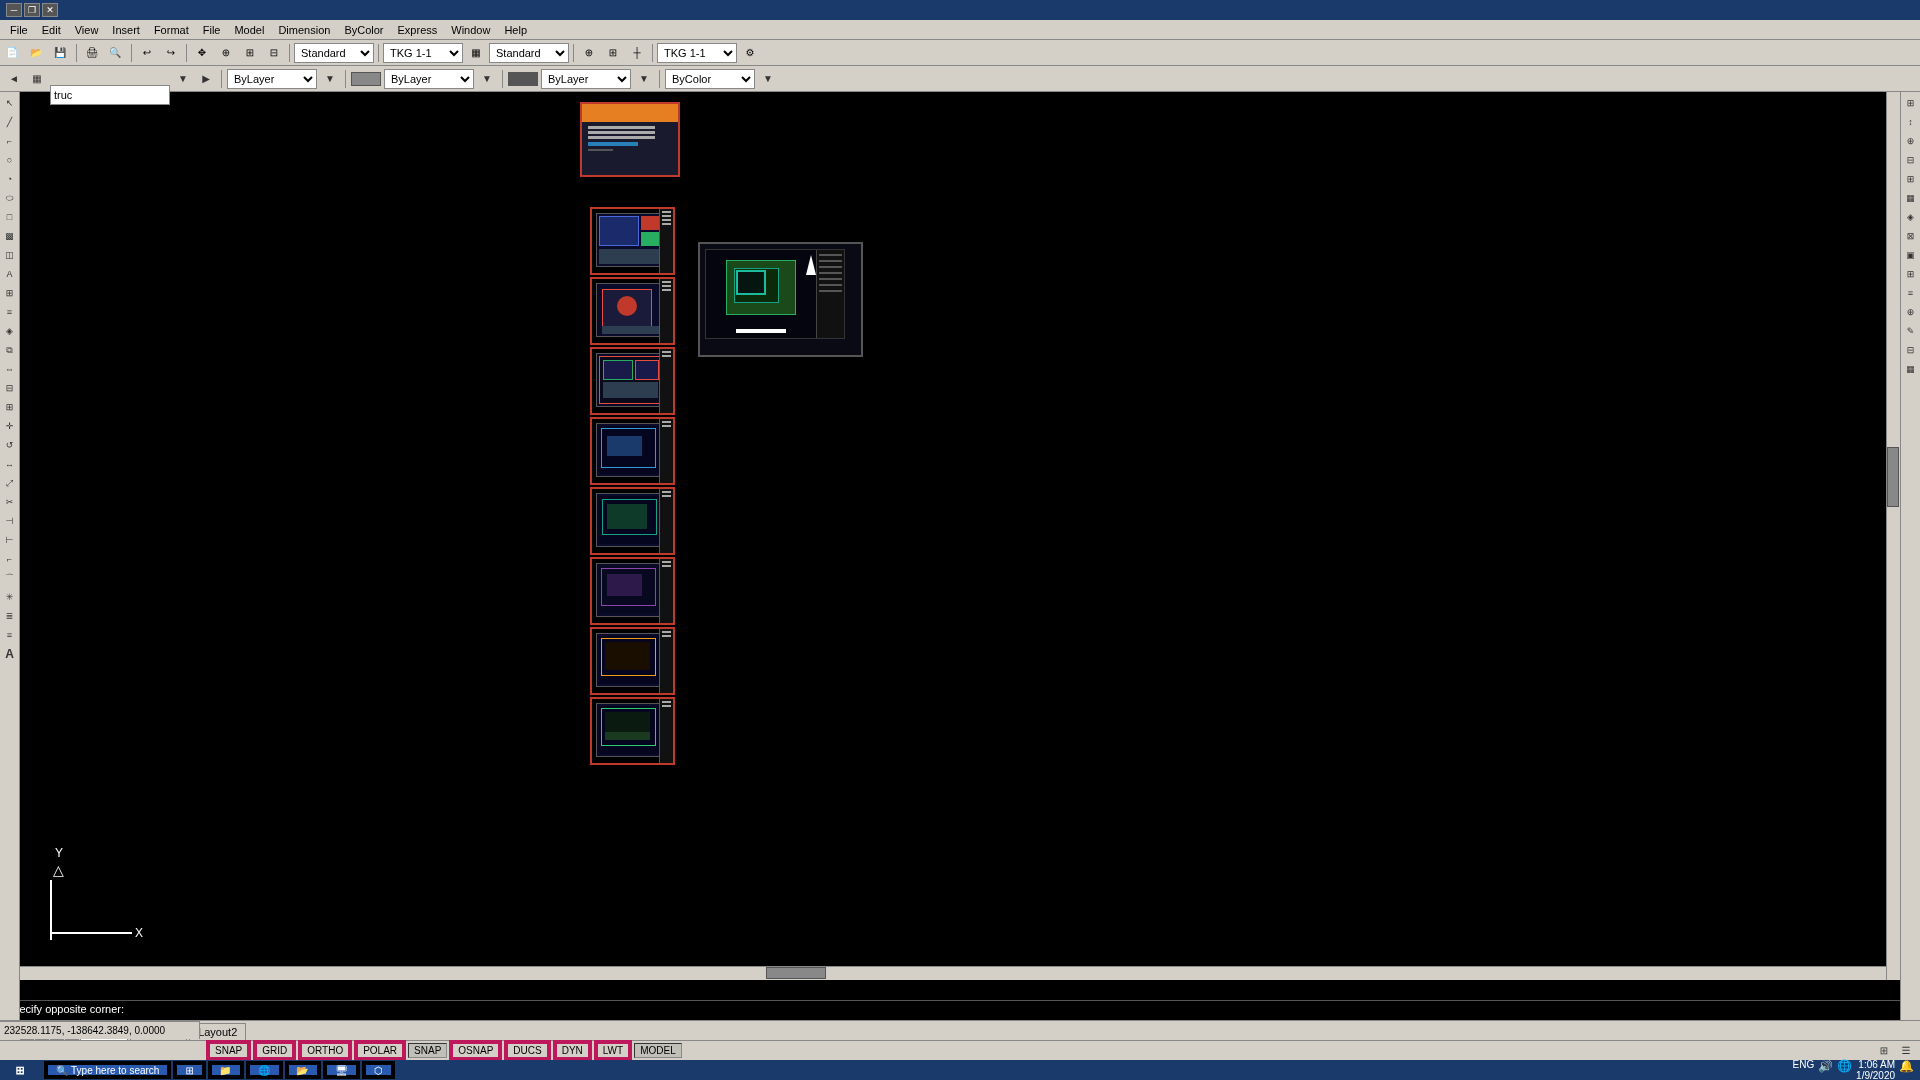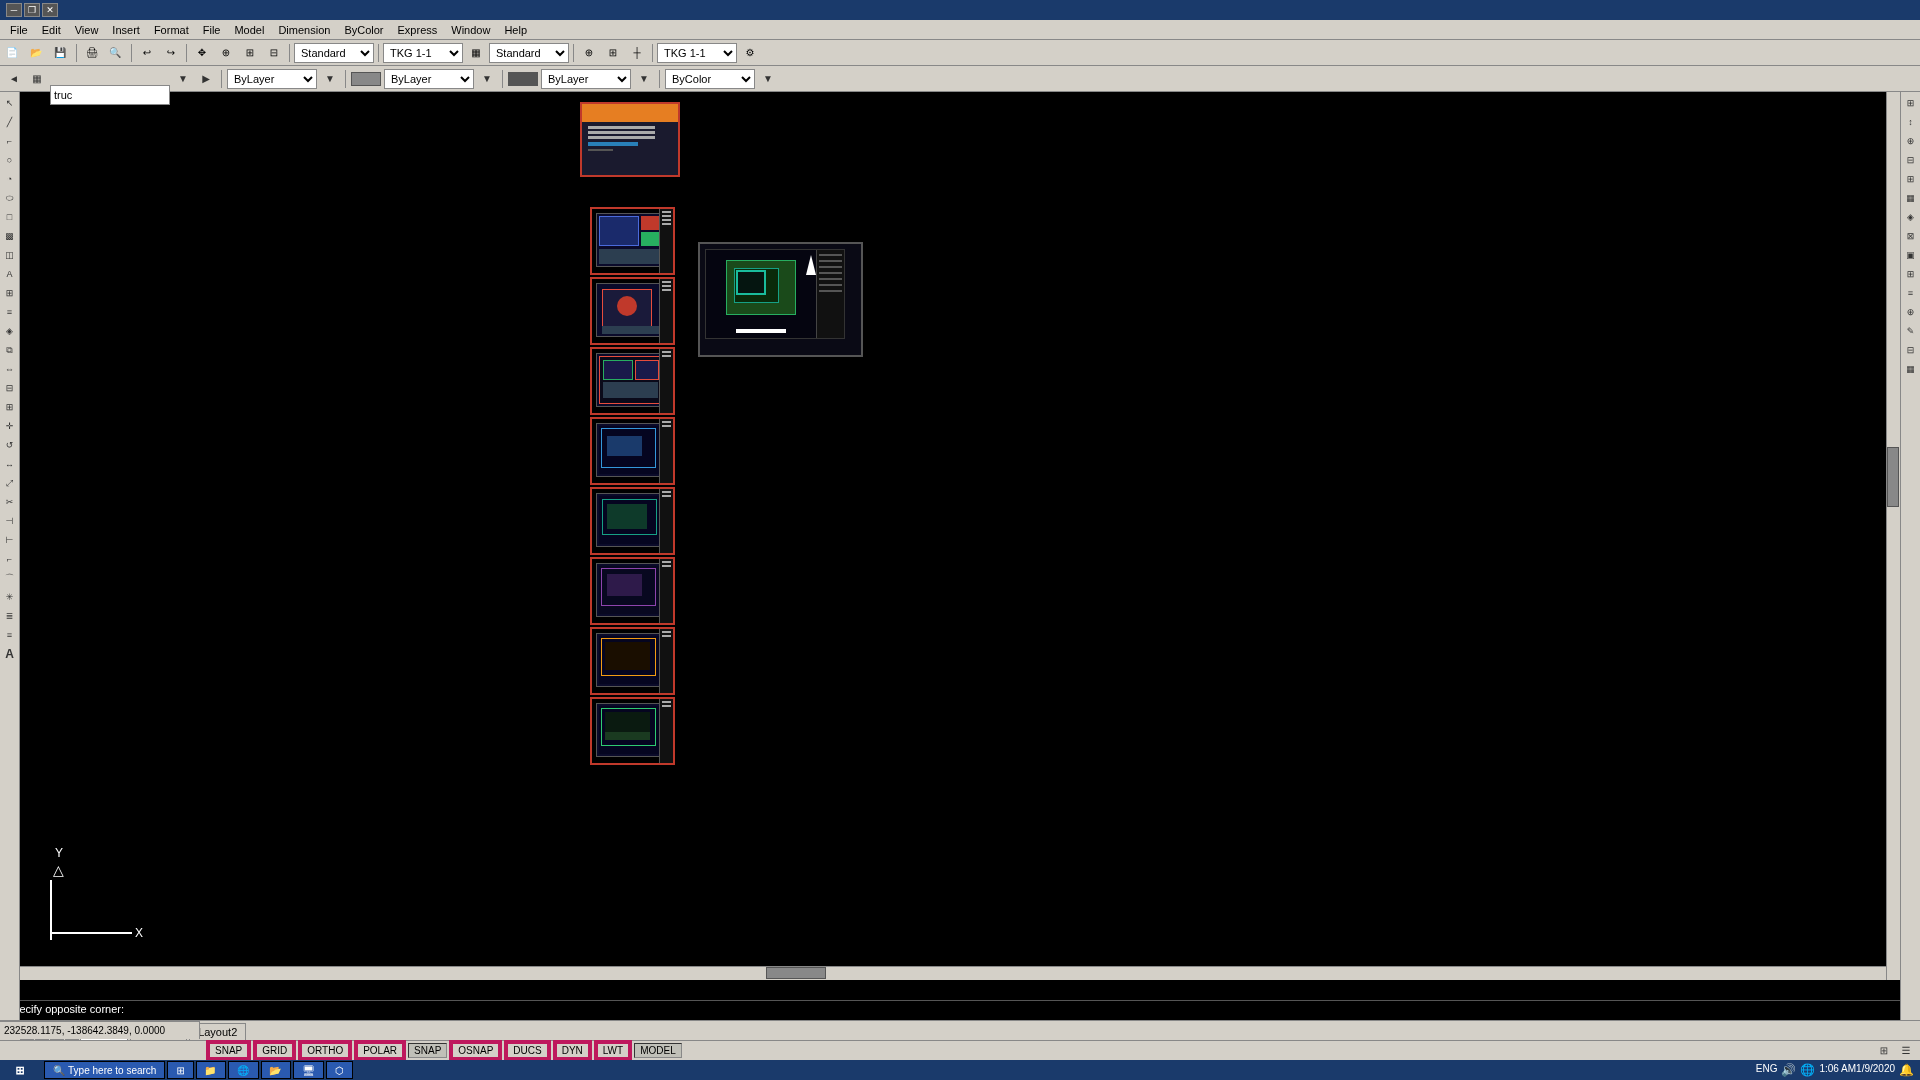--- a/index.html
+++ b/index.html
@@ -460,21 +460,21 @@
       display: flex;
       align-items: center;
       gap: 2px;
       flex: 1;
       padding: 0 4px;
     }
     .taskbar-item {
       height: 18px;
       padding: 0 8px;
       background: #2a5ab0;
-      border: 1px solid #000000;
+      border: 4px solid #000000;
       display: flex;
       align-items: center;
       font-size: 10px;
       color: #fff;
       cursor: pointer;
       white-space: nowrap;
     }
     #taskbar-tray {
       display: flex;
       align-items: flex-start;
@@ -850,19 +850,19 @@
     <div class="taskbar-item">📁</div>
     <div class="taskbar-item">🌐</div>
     <div class="taskbar-item">📂</div>
     <div class="taskbar-item">🖥</div>
     <div class="taskbar-item">⬡</div>
   </div>
   <div id="taskbar-tray">
     <span class="tray-text">ENG</span>
     <span class="tray-icon">🔊</span>
     <span class="tray-icon">🌐</span>
-    <div style="display:flex;flex-direction:row;align-items:flex-end;">
+    <div style="display:flex;flex-direction:column;align-items:flex-end;">
       <span class="tray-text">1:06 AM</span>
       <span class="tray-text">1/9/2020</span>
     </div>
     <span class="tray-icon">🔔</span>
   </div>
 </div>
 
 </body></html>

